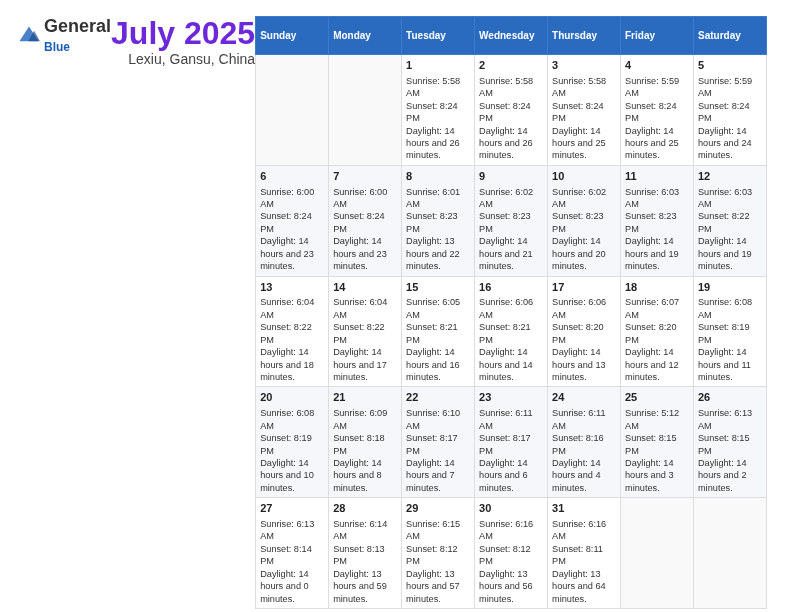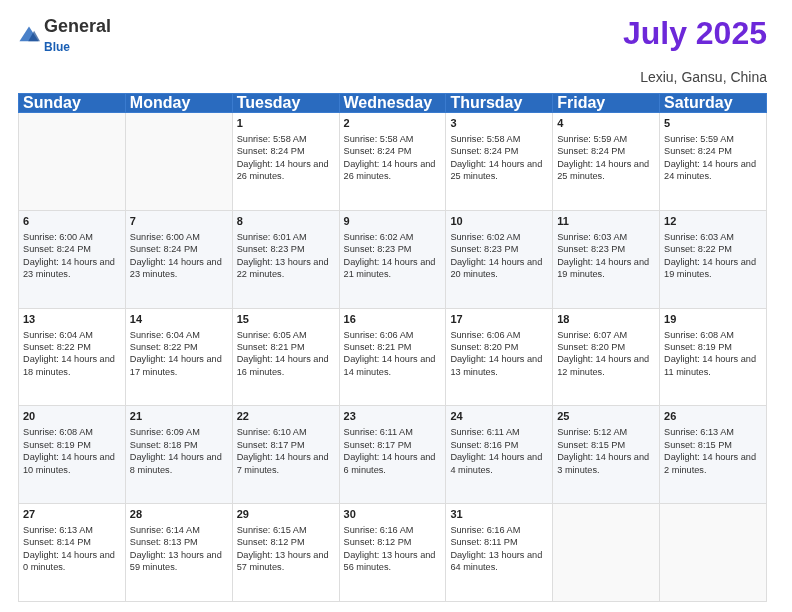--- a/index.html
+++ b/index.html
@@ -8,21 +8,20 @@
       background: #fff;
       width: 792px;
       height: 612px;
       overflow: hidden;
     }
     .page {
       width: 785px;
       height: 612px;
       padding: 16px 18px 10px 18px;
       display: flex;
-      flex-direction: column;
     }
     .header {
       display: flex;
       justify-content: space-between;
       align-items: flex-start;
       margin-bottom: 8px;
     }
     .logo {
       display: flex;
       align-items: center;
@@ -47,35 +46,35 @@
     }
     .month-title {
       font-size: 32px;
       font-weight: bold;
       color: #6d28d9;
       line-height: 1.1;
     }
     .location-title {
       font-size: 14px;
       color: #444;
-      margin-top: 18px;
+      margin-top: 0;
     }
     .calendar {
       flex: 1;
       border: 1px solid #ccc;
       border-collapse: collapse;
       width: 100%;
       table-layout: fixed;
     }
     .calendar th {
       background: #2a6bbf;
       color: #fff;
-      font-size: 16px;
+      font-size: 10px;
       font-weight: bold;
-      padding: 0 4px;
+      padding: 13px 4px;
       text-align: left;
       border: 1px solid #3a7bcf;
     }
     .calendar td {
       vertical-align: top;
       font-size: 9.2px;
       color: #333;
       padding: 3px 4px;
       border: 1px solid #ddd;
       background: #fff;

